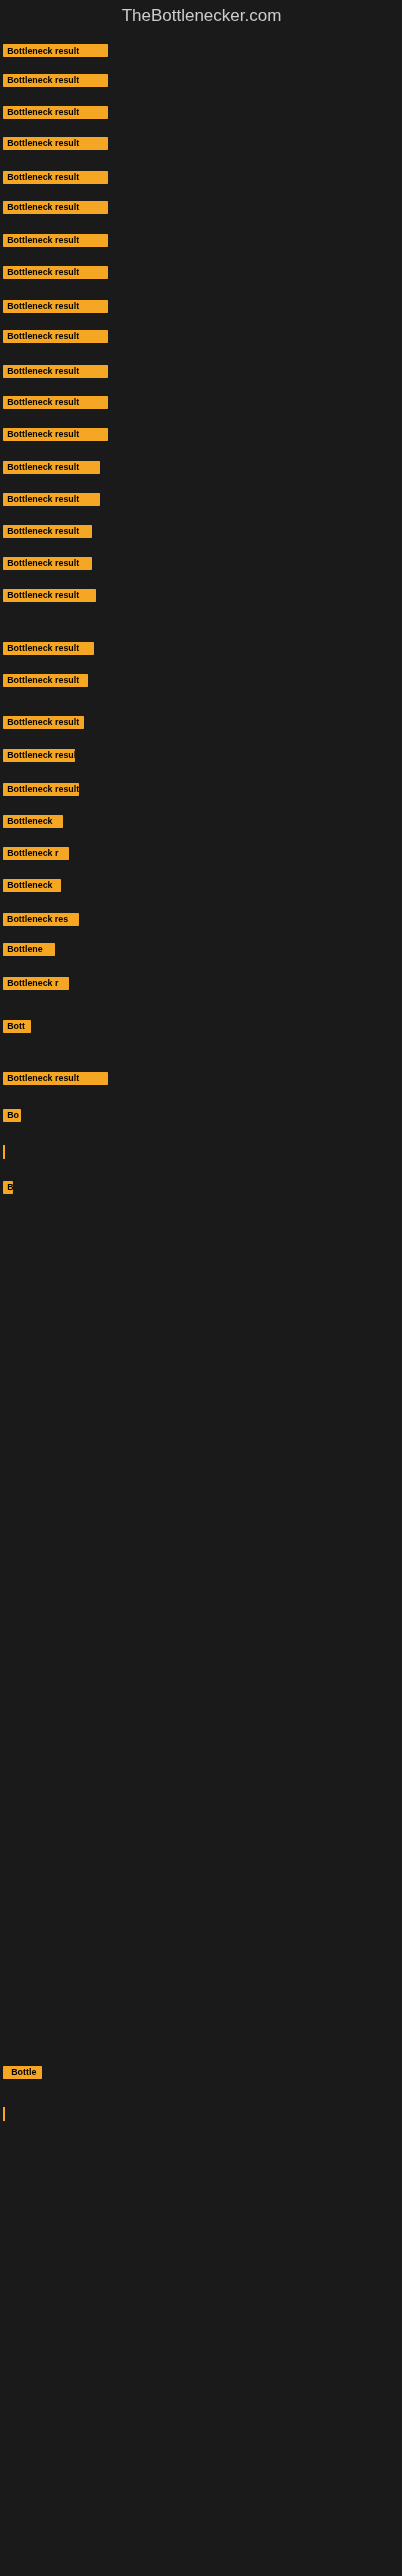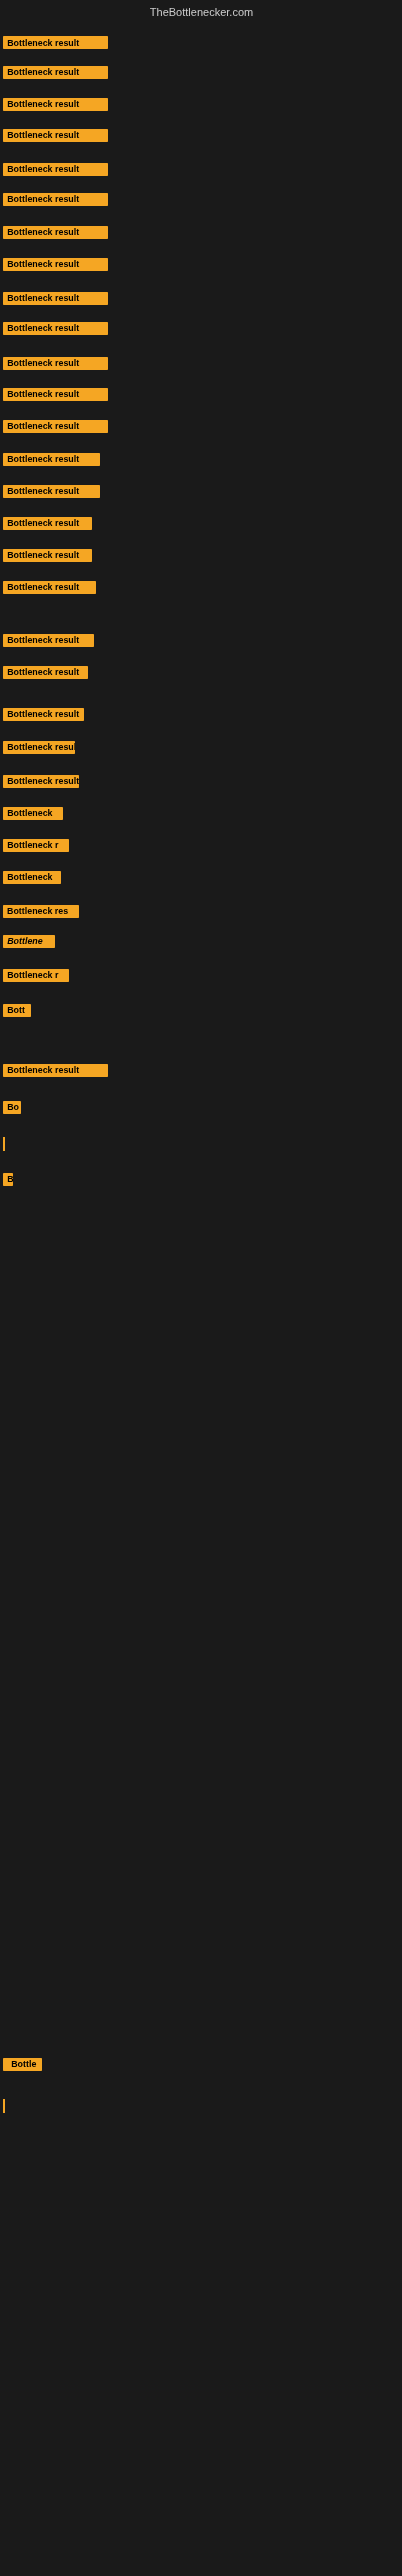--- a/index.html
+++ b/index.html
@@ -10,21 +10,21 @@
     body {
       background-color: #1a1a1a;
       width: 403px;
       min-height: 2576px;
       font-family: Arial, sans-serif;
       position: relative;
     }
     .site-title {
       text-align: center;
       color: #cccccc;
-      font-size: 11px;
+      font-size: 17px;
       padding: 6.4px 0 3.2px 0;
       font-weight: normal;
     }
     .bottleneck-bar {
       display: inline-block;
       background-color: #f5a623;
       color: #000;
       font-size: 8.9px;
       font-weight: bold;
       padding: 1.6px 4px;
@@ -60,23 +60,23 @@
       <div style="position: absolute; top: 559px; left: 3.2px;"><div class="bottleneck-bar" style="max-width: 93px; width: 93px;">Bottleneck result</div></div>
       <div style="position: absolute; top: 612px; left: 3.2px;"><div class="bottleneck-bar" style="max-width: 91px; width: 91px;">Bottleneck result</div></div>
       <div style="position: absolute; top: 644px; left: 3.2px;"><div class="bottleneck-bar" style="max-width: 85px; width: 85px;">Bottleneck result</div></div>
       <div style="position: absolute; top: 686px; left: 3.2px;"><div class="bottleneck-bar" style="max-width: 81px; width: 81px;">Bottleneck result</div></div>
       <div style="position: absolute; top: 719px; left: 3.2px;"><div class="bottleneck-bar" style="max-width: 72px; width: 72px;">Bottleneck result</div></div>
       <div style="position: absolute; top: 753px; left: 3.2px;"><div class="bottleneck-bar" style="max-width: 76px; width: 76px;">Bottleneck result</div></div>
       <div style="position: absolute; top: 785px; left: 3.2px;"><div class="bottleneck-bar" style="max-width: 60px; width: 60px;">Bottleneck</div></div>
       <div style="position: absolute; top: 817px; left: 3.2px;"><div class="bottleneck-bar" style="max-width: 66px; width: 66px;">Bottleneck r</div></div>
       <div style="position: absolute; top: 849px; left: 3.2px;"><div class="bottleneck-bar" style="max-width: 58px; width: 58px;">Bottleneck</div></div>
       <div style="position: absolute; top: 883px; left: 3px;"><div class="bottleneck-bar" style="max-width: 76px; width: 76px;">Bottleneck res</div></div>
-      <div style="position: absolute; top: 913px; left: 3.2px; font-style: italic;"><div class="bottleneck-bar" style="max-width: 52px; width: 52px;">Bottlene</div></div>
+      <div style="position: absolute; top: 913px; left: 3.2px;"><div class="bottleneck-bar" style="max-width: 52px; width: 52px;">Bottlene</div></div>
       <div style="position: absolute; top: 947px; left: 3.2px;"><div class="bottleneck-bar" style="max-width: 66px; width: 66px;">Bottleneck r</div></div>
-      <div style="position: absolute; top: 982px; left: 3.2px;"><div class="bottleneck-bar" style="max-width: 28px; width: 28px;">Bott</div></div>
+      <div style="position: absolute; top: 982px; left: 3.2px;"><div class="bottleneck-bar" style="max-width: 28px; width: 28px; margin-top: 8px;">Bott</div></div>
       <div style="position: absolute; top: 1042px; left: 3.2px;"><div class="bottleneck-bar" style="max-width: 105px; width: 105px;">Bottleneck result</div></div>
       <div style="position: absolute; top: 1079px; left: 3.2px;"><div class="bottleneck-bar" style="max-width: 17.7px; width: 17.7px;">Bo</div></div>
       <div style="position: absolute; top: 1115px; left: 3.2px; width: 1.6px; height: 14.5px; background: rgb(245, 166, 35);"></div>
       <div style="position: absolute; top: 1151px; left: 3.2px;"><div class="bottleneck-bar" style="max-width: 9.7px; width: 9.7px;">B</div></div>
       <div style="position: absolute; top: 2036px; left: 3.2px;"><div class="bottleneck-bar" style="max-width: 39px; width: 48px; padding-left: 8px;">Bottle</div></div>
       <div style="position: absolute; top: 2077px; left: 3.2px; width: 1.6px; height: 14.5px; background: rgb(245, 166, 35);"></div>
     </div>
 </div>
 
 

